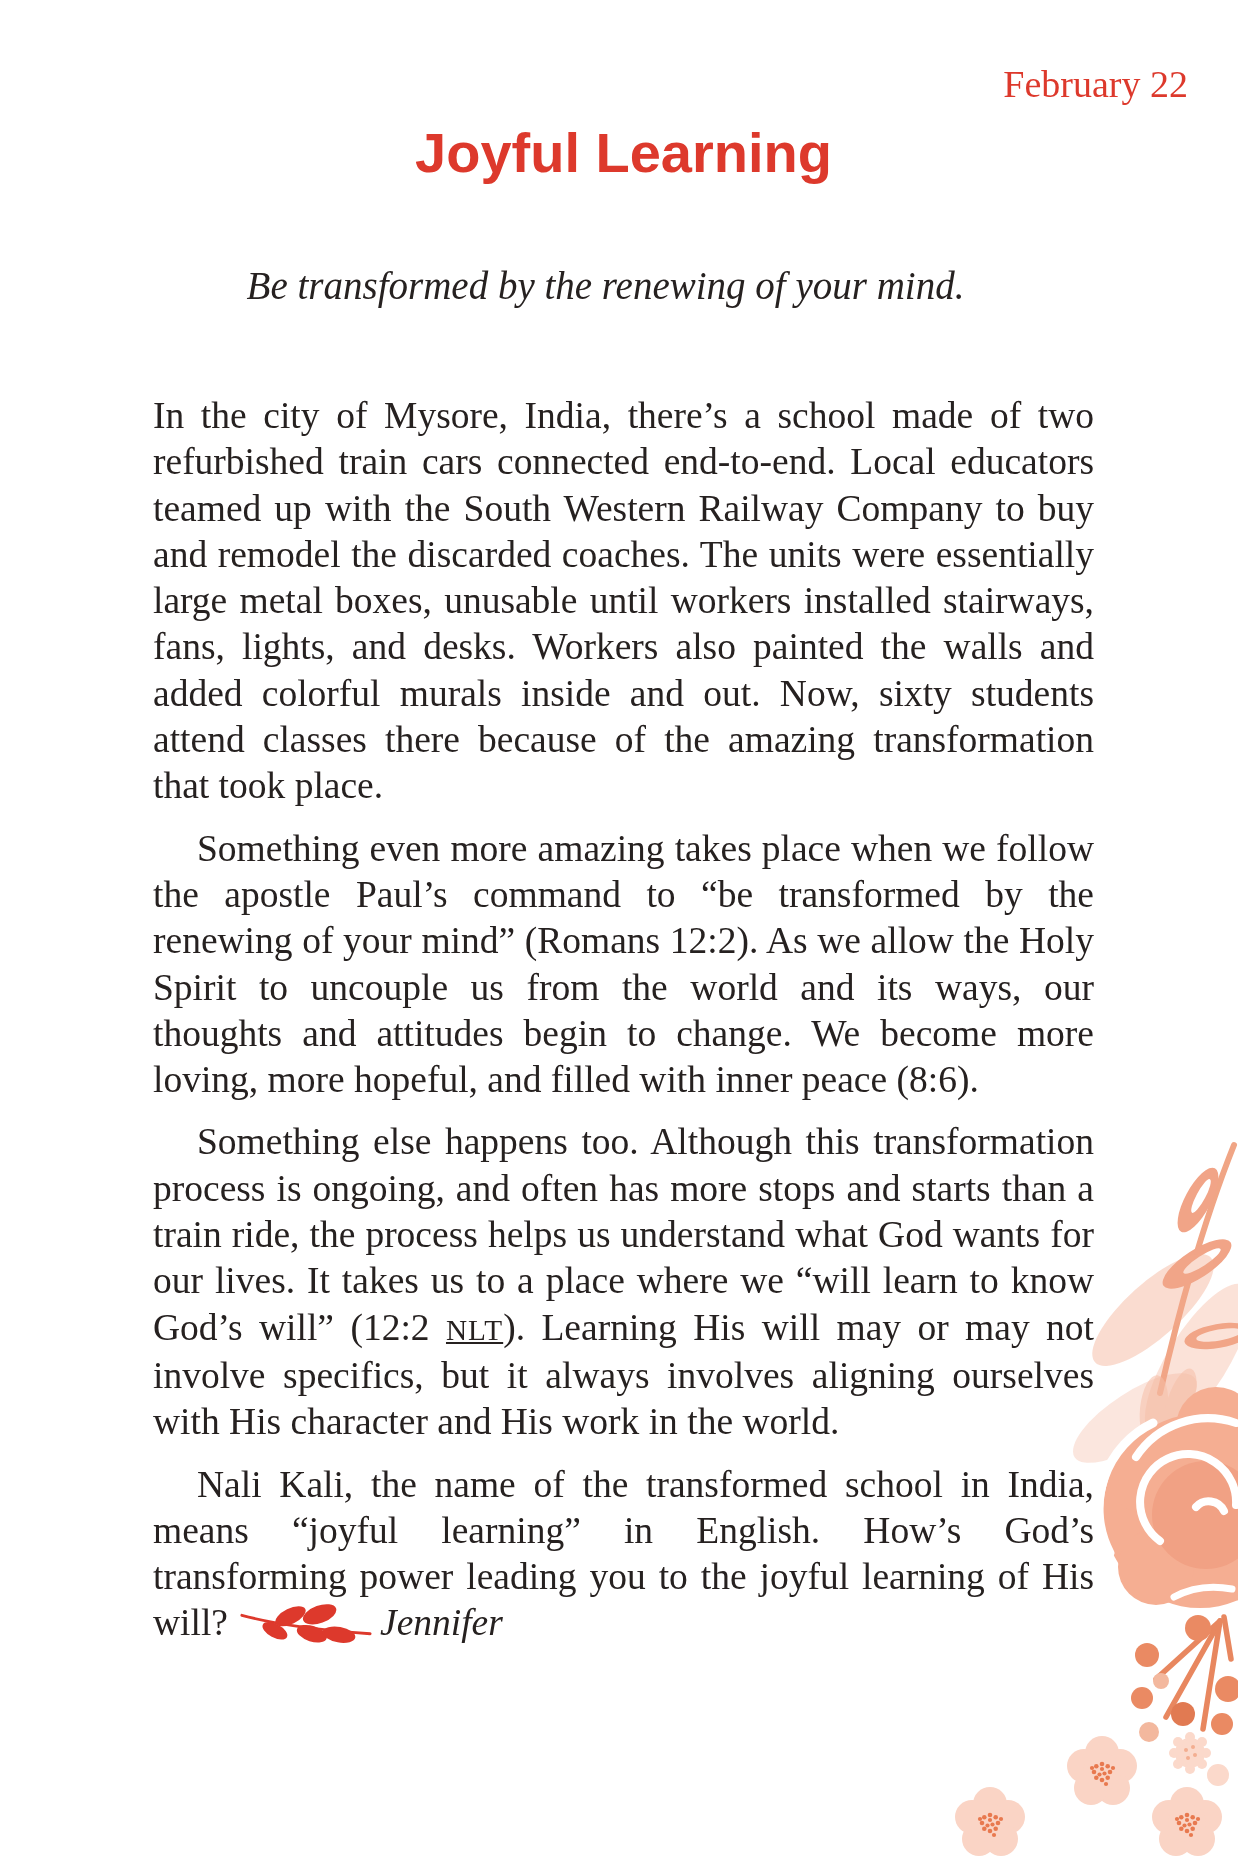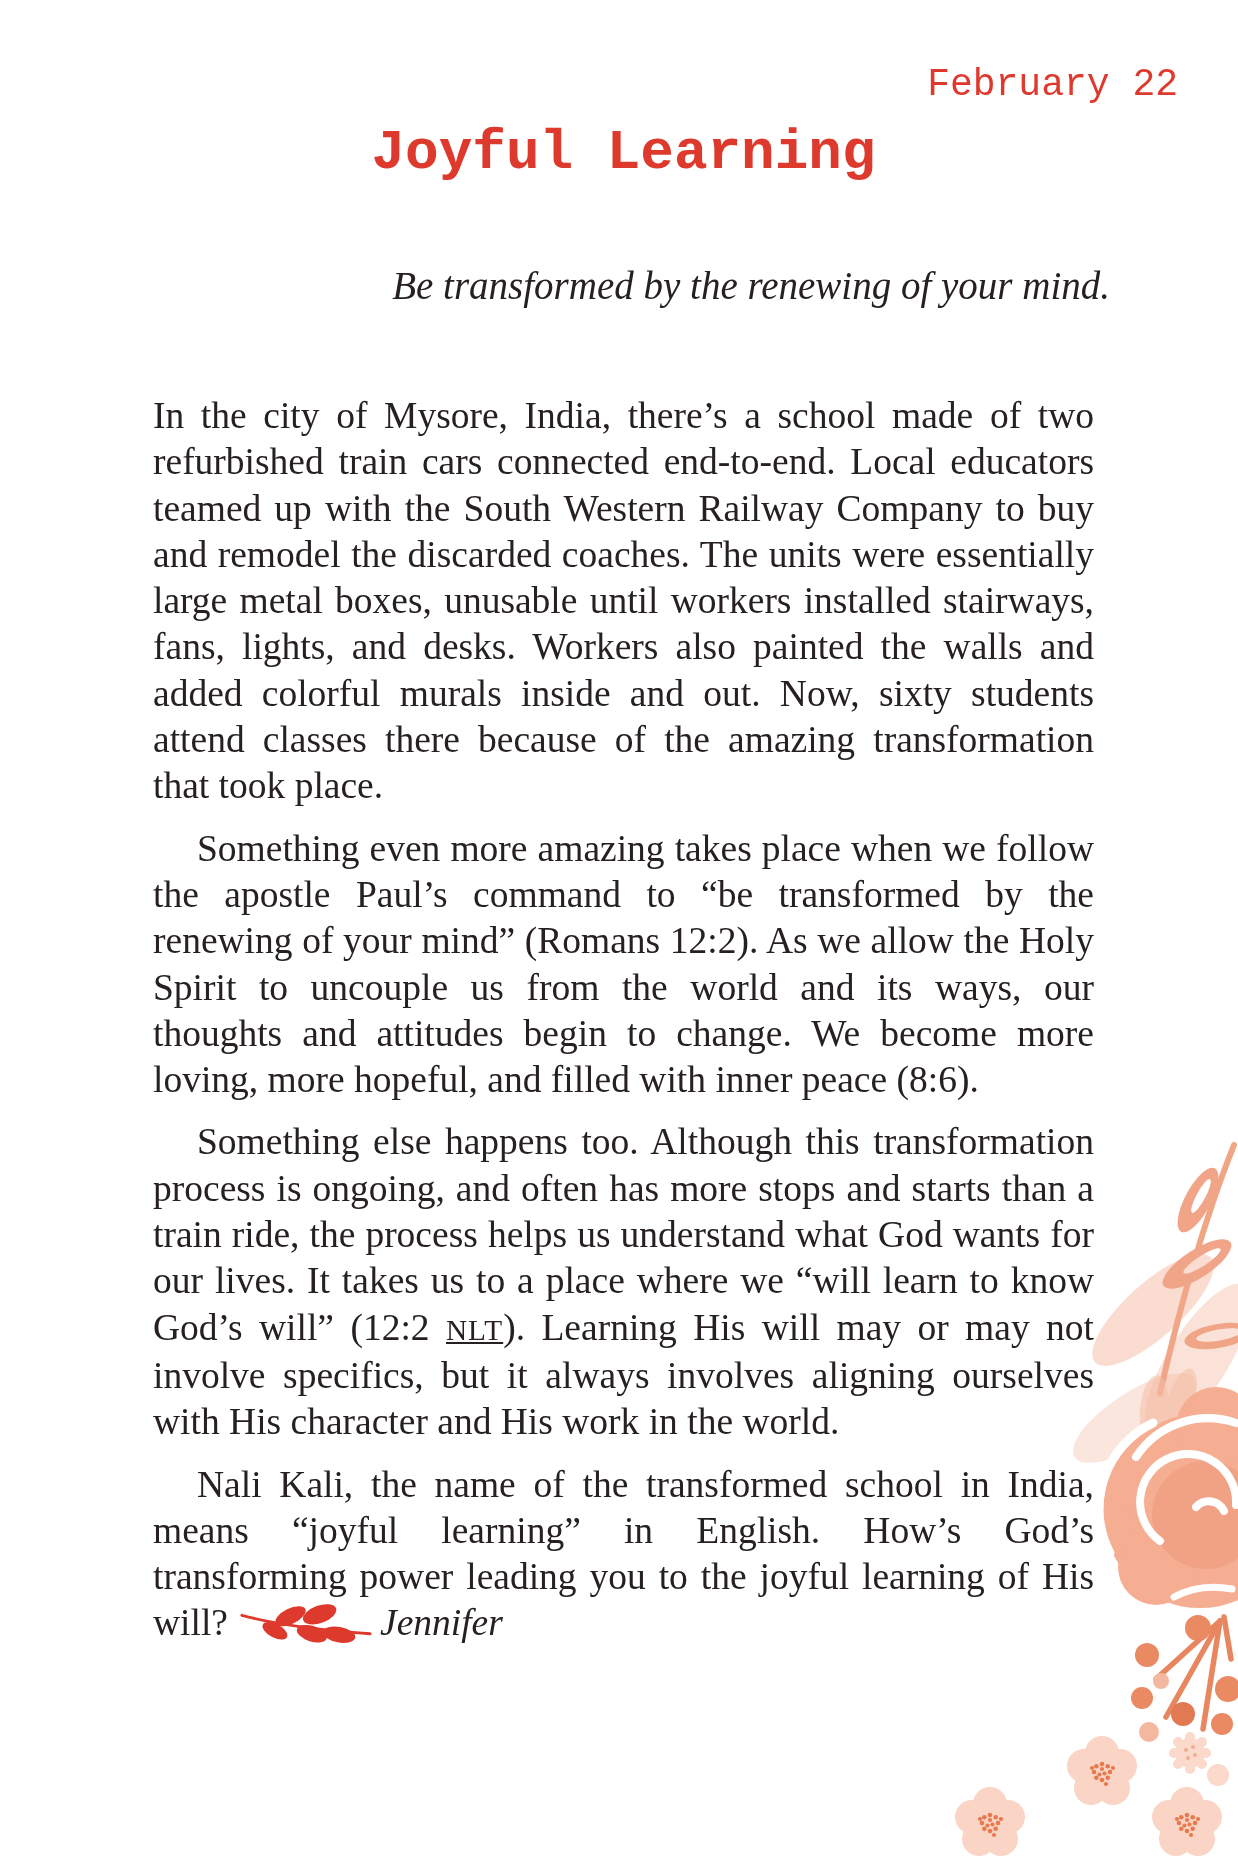--- a/index.html
+++ b/index.html
@@ -8,54 +8,54 @@
     width: 1238px;
     height: 1875px;
     background: #ffffff;
     overflow: hidden;
     font-family: "Liberation Serif", serif;
     color: #262120;
   }
   .date {
     position: absolute;
     top: 64px;
-    right: 60px;
-    font-family: Liberation Mono, monospace;
+    right: 50px;
+    font-family: Liberation Serif, serif;
     font-size: 38px;
     line-height: 1.1;
     color: #DD392C;
   }
   .title {
     position: absolute;
     top: 118px;
     left: 137px;
     width: 973px;
     margin: 0;
     text-align: center;
-    font-family: Liberation Mono, monospace;
+    font-family: Liberation Sans, sans-serif;
     font-weight: 600;
     font-size: 56px;
     line-height: 70px;
     color: #DD392C;
   }
   .passage {
     position: absolute;
     top: 201px;
     left: 137px;
     width: 973px;
     text-align: center;
     font-size: 36px;
     line-height: 44px;
   }
   .verse {
     position: absolute;
     top: 261px;
-    left: 137px;
-    width: 973px;
-    text-align: right;
+    left: 119px;
+    width: 973px;
+    text-align: center;
     font-style: italic;
     font-size: 39px;
     line-height: 49px;
   }
   .body-copy {
     position: absolute;
     top: 377px;
     left: 137px;
     width: 973px;
     font-size: 37.5px;

